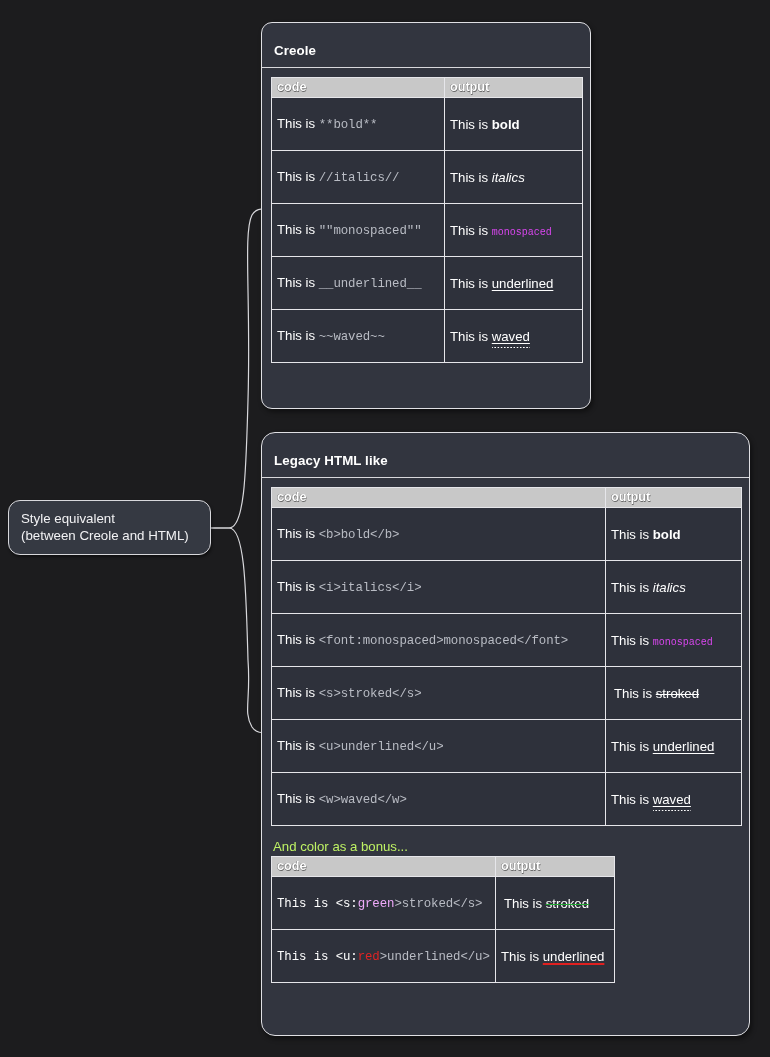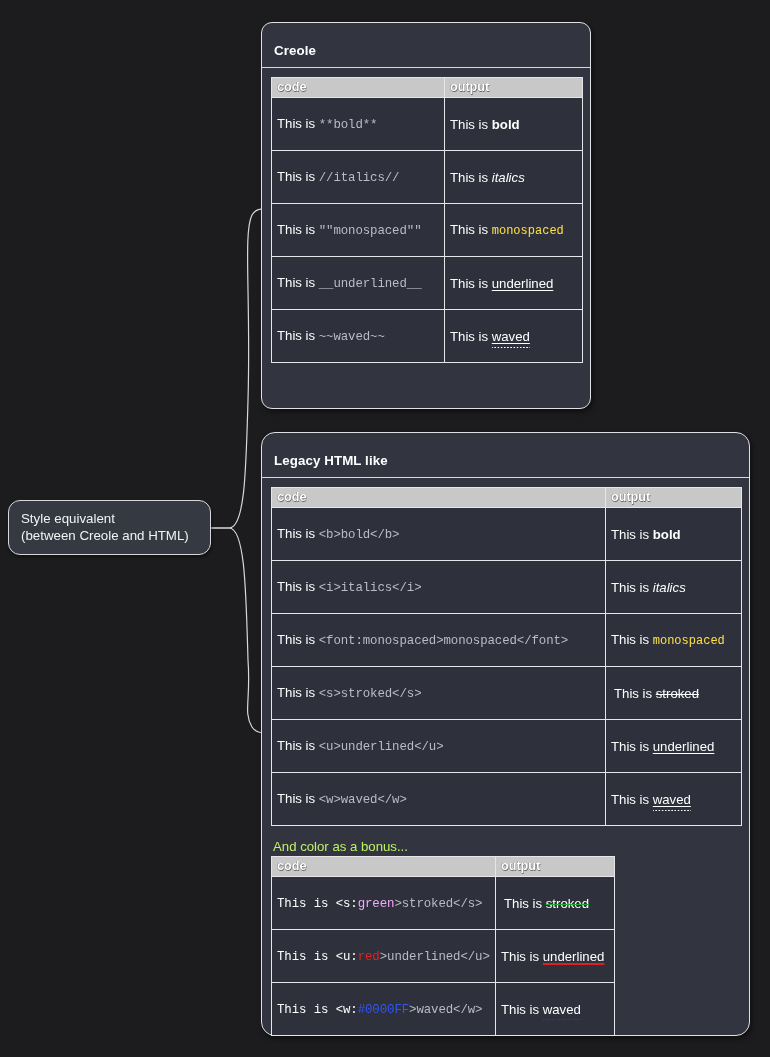--- a/index.html
+++ b/index.html
@@ -91,22 +91,22 @@
   }
   .mono {
     font-family: "Liberation Mono", "DejaVu Sans Mono", monospace;
     color: #b9bcc4;
     font-size: 12.4px;
     letter-spacing: -0.1px;
     margin-top: 44px;
   }
   .mono-out {
     font-family: "Liberation Mono", "DejaVu Sans Mono", monospace;
-    color: #fde047;
-    font-size: 12px;
+    color: #d946ef;
+    font-size: 10px;
   }
   .b { font-weight: bold; }
   .i { font-style: italic; }
   .strike { text-decoration: line-through; text-decoration-thickness: 1px; }
   .under { text-decoration: underline; text-decoration-thickness: 1px; text-underline-offset: 2px; }
 
   
   .wavy {
     position: relative;
     text-decoration: underline;
@@ -274,23 +274,19 @@
         </thead>
         <tbody>
           <tr style="height:53px;">
             <td><span class="mono" style="color:#ffffff;">This is &lt;s:</span><span class="mono tok-green">green</span><span class="mono">&gt;stroked&lt;/s&gt;</span></td>
             <td style="padding-left:8px;"><span>This is </span><span class="strike-green">stroked</span></td>
           </tr>
           <tr style="height:53px;">
             <td><span class="mono" style="color:#ffffff;">This is &lt;u:</span><span class="mono tok-red">red</span><span class="mono">&gt;underlined&lt;/u&gt;</span></td>
             <td><span>This is </span><span class="under-red">underlined</span></td>
           </tr>
-          <tr style="height:53px;">
-            <td><span class="mono" style="color:#ffffff;">This is &lt;w:</span><span class="mono tok-blue">#0000FF</span><span class="mono">&gt;waved&lt;/w&gt;</span></td>
-            <td><span>This is </span><span class="wavy-blue">waved</span></td>
-          </tr>
         </tbody>
       </table>
 
     </div>
   </div>
 
 </div>
 
 </body></html>

